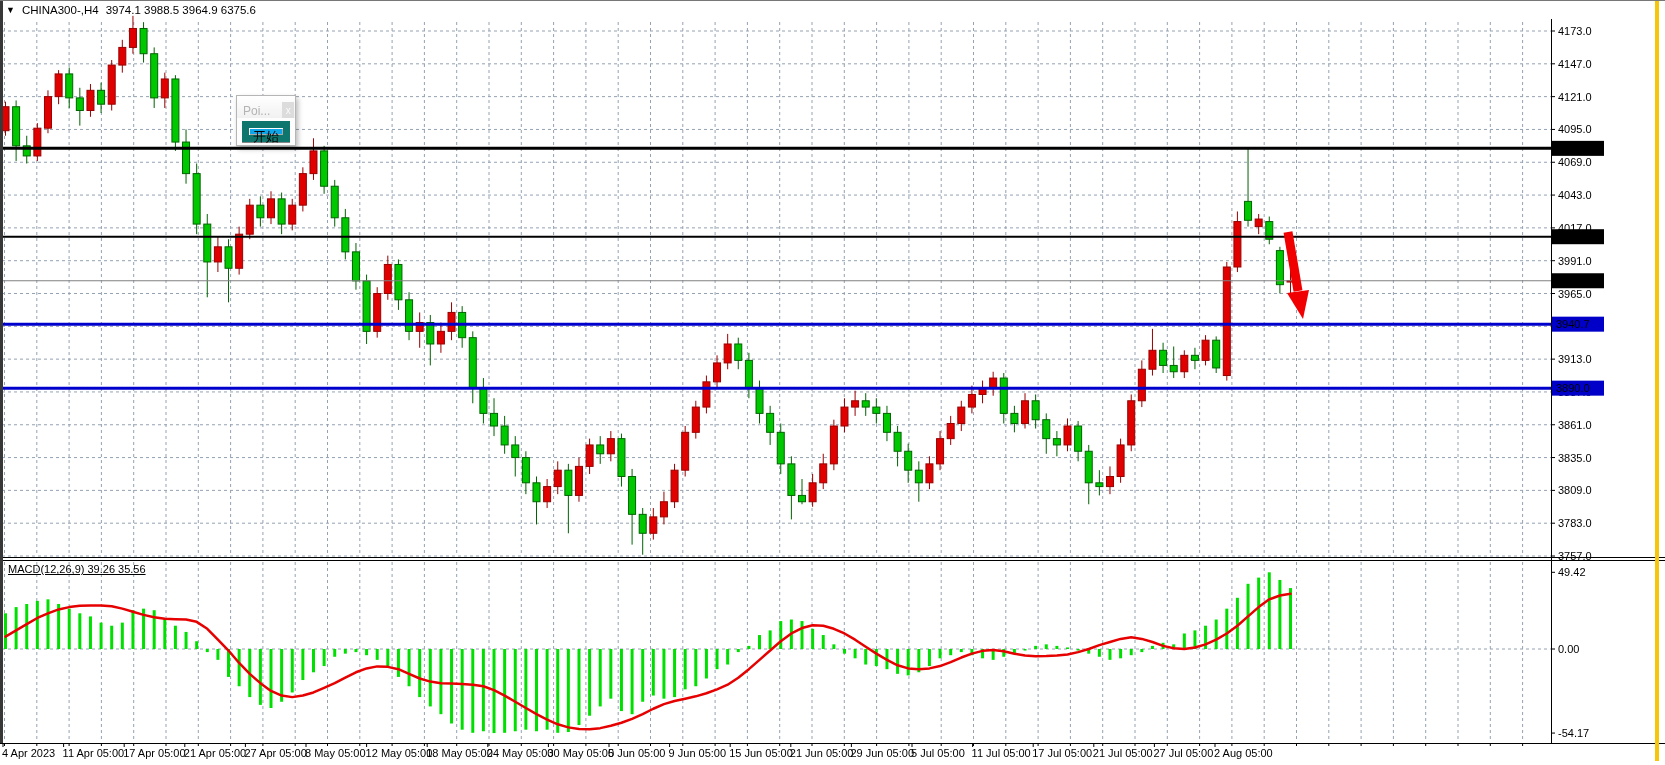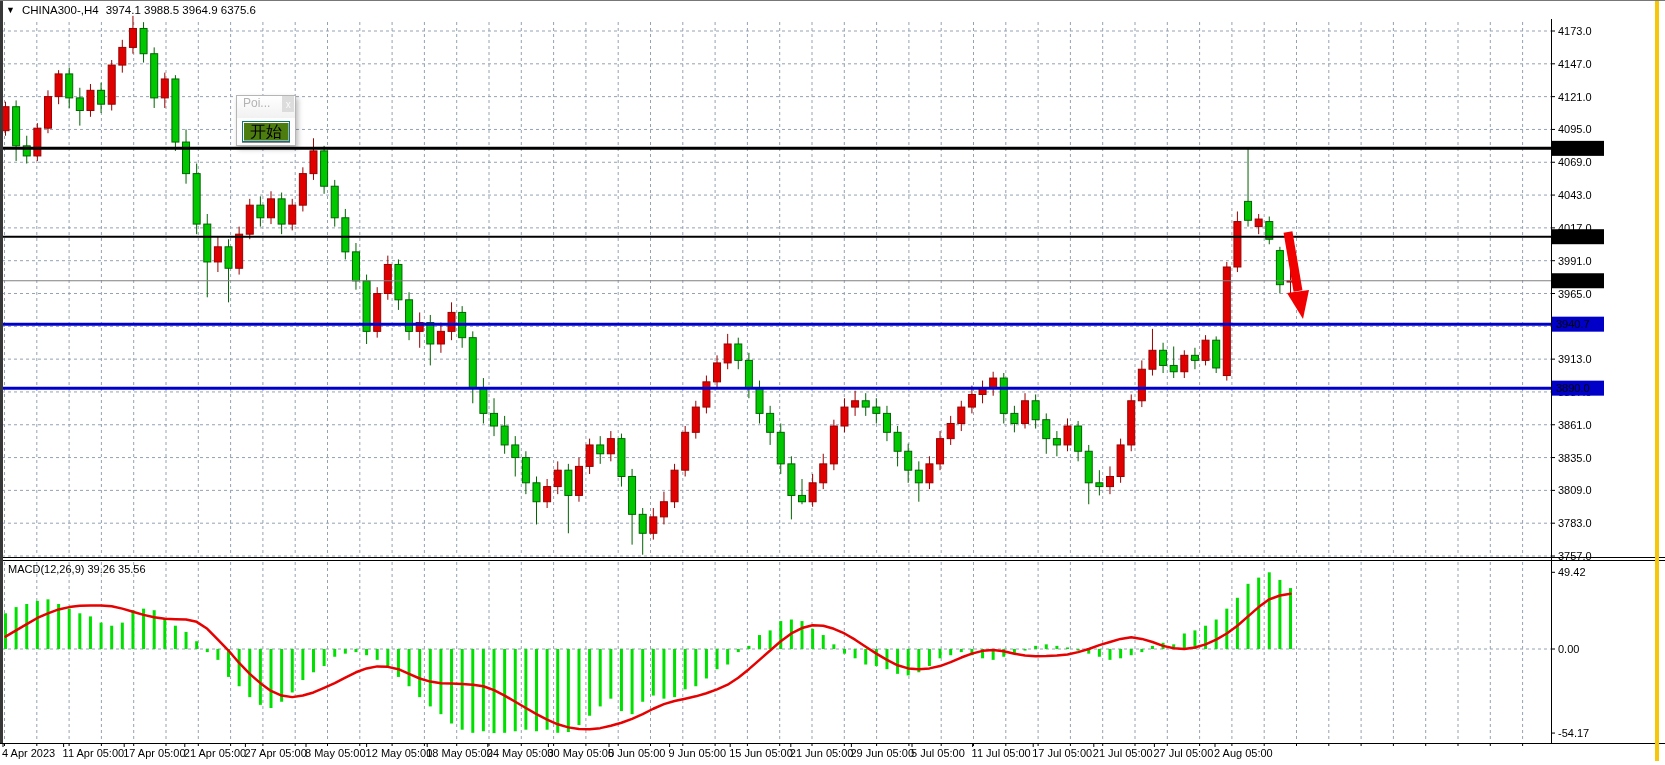--- a/index.html
+++ b/index.html
@@ -1,33 +1,33 @@
 <!DOCTYPE html>
 <html><head>
 <meta charset="utf-8">
 <style>
   html,body{margin:0;padding:0;background:#fff;}
   .stage{position:relative;width:1665px;height:765px;background:#fff;overflow:hidden;
          font-family:"Liberation Sans",sans-serif;border-top:1px solid #777;}
   .titlebar{position:absolute;left:6px;top:3px;display:flex;align-items:center;gap:7px;
             font-size:11.5px;color:#000;z-index:5;}
   .tri{font-size:9px;line-height:11px;color:#000;cursor:pointer;}
-  .indicator-label{position:absolute;left:8px;top:562px;font-size:11px;color:#000;z-index:5;}
+  .indicator-label{position:absolute;left:8px;top:562px;font-size:11px;color:#000;z-index:5;text-decoration:underline;}
   svg{position:absolute;left:0;top:0;}
   svg text{font-family:"Liberation Sans",sans-serif;font-size:11px;fill:#000;}
   .dialog{position:absolute;left:236px;top:94px;width:58px;height:49px;background:#fdfdfd;
           border:1px solid #b5b5b5;box-shadow:2px 3px 5px rgba(0,0,0,.28);z-index:10;}
-  .dlg-title{height:22px;display:flex;align-items:flex-start;justify-content:space-between;
+  .dlg-title{height:22px;display:flex;align-items:flex-end;justify-content:space-between;
              padding-left:6px;background:linear-gradient(#ffffff,#f1f1f1);gap:12px;}
   .dlg-title-text{color:#b3b3b3;font-size:12px;}
   .dlg-close{width:17px;height:16px;background:#dcdcdc;color:#fafafa;font-size:10px;
              display:flex;align-items:center;justify-content:center;cursor:pointer;margin-right:1px;}
-  .dlg-btn{display:block;width:48px;height:21px;margin:3px auto 0;background:#4d7c0f;
-           border:1px solid #0f766e;box-shadow:inset 1px 1px 0 #fff, inset -1px -1px 0 #a8a8a8, 0 1px 0 #888;
-           font-family:"Liberation Sans",sans-serif;font-size:16px;color:#000;padding:0;cursor:pointer;}
+  .dlg-btn{display:block;width:48px;height:21px;margin:3px auto 0;background:#0ea5e9;
+           border:7px solid #0f766e;box-shadow:inset 1px 1px 0 #fff, inset -1px -1px 0 #a8a8a8, 0 1px 0 #888;
+           font-family:"Liberation Sans",sans-serif;font-size:13px;color:#000;padding:0;cursor:pointer;}
   .left-edge{position:absolute;left:0;top:0;width:3px;height:742px;background:#383838;z-index:4;}
 </style>
 </head>
 <body>
 
 <div class="stage">
   <div class="left-edge"></div>
 
   <div class="titlebar">
     <span class="tri">▼</span>

